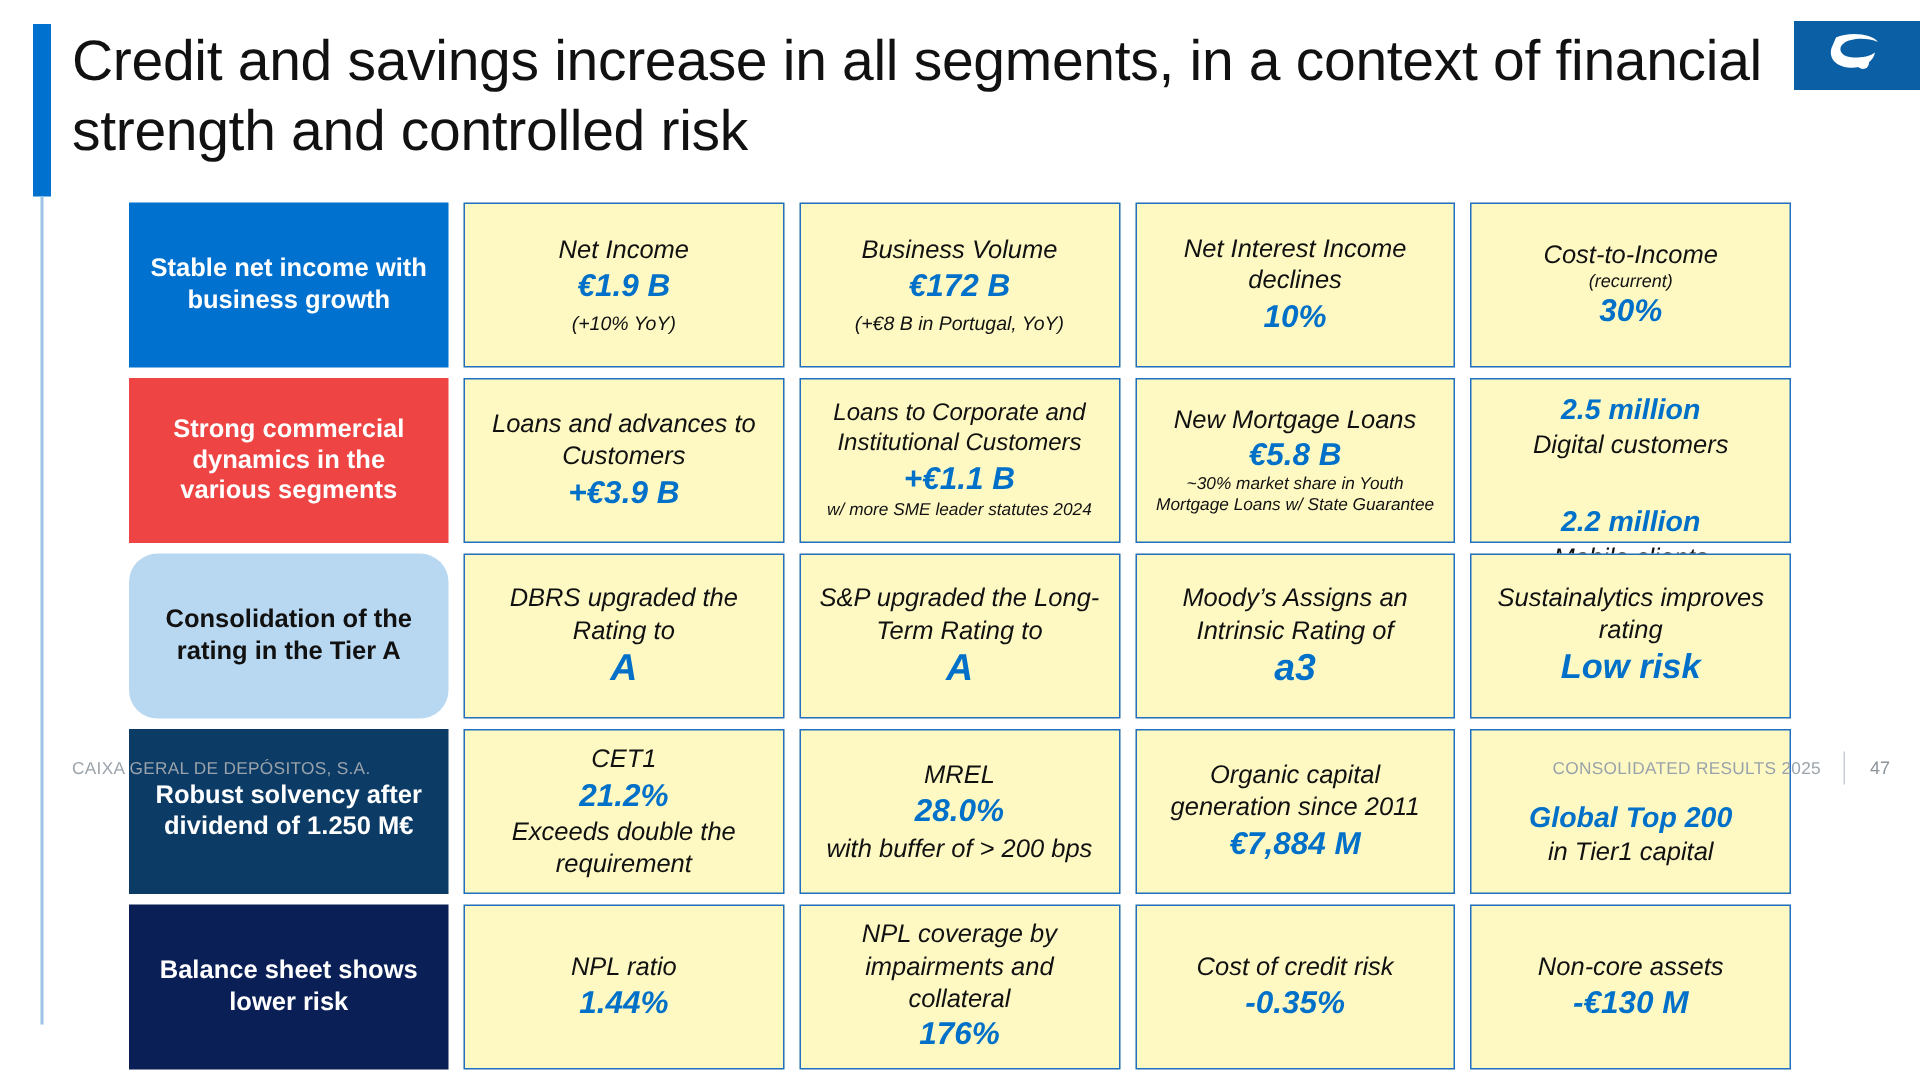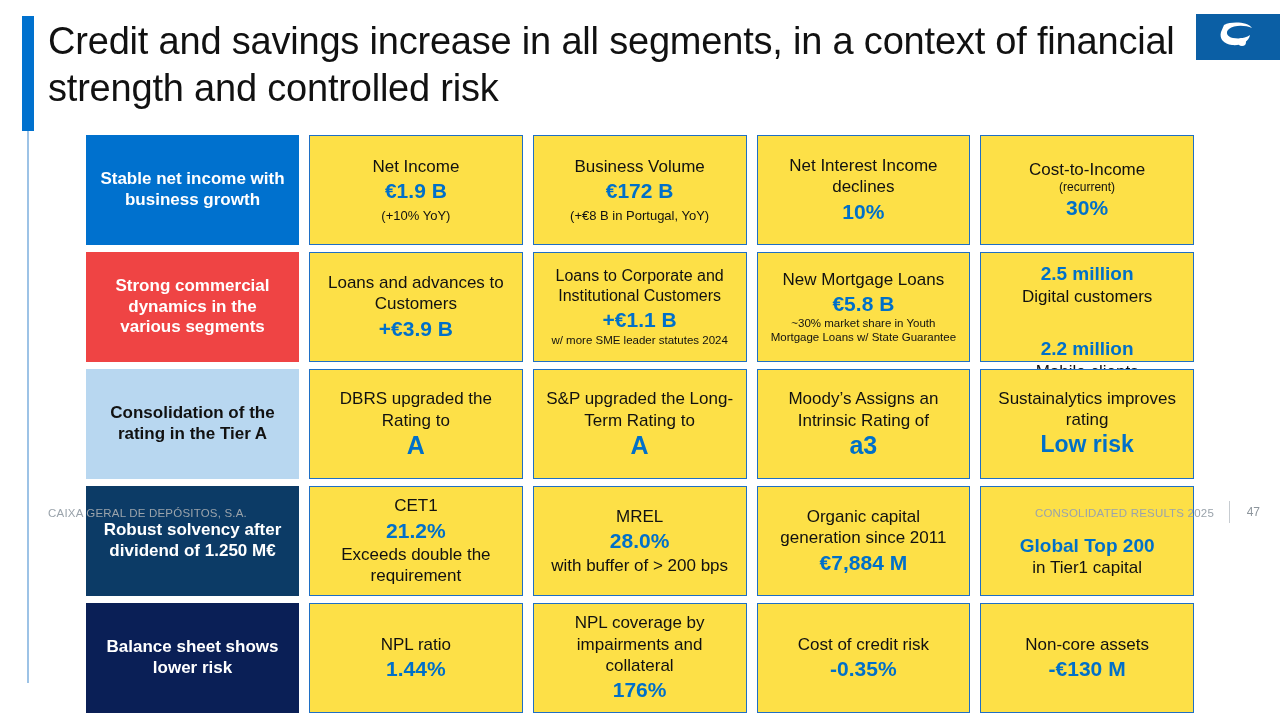--- a/index.html
+++ b/index.html
@@ -60,28 +60,29 @@
   .rowlabel {
     display: flex; align-items: center; justify-content: center;
     text-align: center;
     padding: 4px 10px;
     font-weight: bold;
     font-size: 17px;
     line-height: 1.22;
   }
   .card {
     border: 1px solid #1f6fc4;
-    background: #fde047;
+    background: #fef9c3;
     display: flex; flex-direction: column;
     align-items: center; justify-content: center;
     text-align: center;
     padding: 4px 8px;
     color: #111111;
     font-size: 17px;
     line-height: 1.25;
+    font-style: italic;
   }
   .card .lbl { color: #111111; }
   .card .val { color: #0070c9; font-weight: bold; font-size: 21px; line-height: 1.3; }
   .card .val-lg { color: #0070c9; font-weight: bold; font-size: 23px; line-height: 1.3; }
   .card .sub { color: #111111; font-size: 13px; margin-top: 4px; }
   .card .sub-sm { color: #111111; font-size: 12px; line-height: 1.2; }
   .card .tiny { color: #111111; font-size: 11.5px; line-height: 1.2; }
   .card .lbl-sm { font-size: 16px; }
   .card .rating { color: #0070c9; font-weight: bold; font-size: 25px; line-height: 1.15; }
   .card .blue-line { color: #0070c9; font-weight: bold; font-size: 19px; margin-top: 30px; }
@@ -163,21 +164,21 @@
       <span class="val">€5.8 B</span>
       <span class="tiny">~30% market share in Youth Mortgage Loans w/ State Guarantee</span>
     </div>
     <div class="card">
       <span class="blue-line">2.5 million</span>
       <span class="blk-line">Digital customers</span>
       <span class="blue-line">2.2 million</span>
       <span class="blk-line">Mobile clients</span>
     </div>
 
-    <div class="rowlabel" style="background:#b8d7f0;color:#111111;">
+    <div class="rowlabel" style="background:#b8d7f0;color:#111111;border-radius:19px;">
       <span>Consolidation of the rating in the Tier A</span>
     </div>
     <div class="card">
       <span class="lbl">DBRS upgraded the Rating to</span>
       <span class="rating">A</span>
     </div>
     <div class="card">
       <span class="lbl">S&amp;P upgraded the Long-Term Rating to</span>
       <span class="rating">A</span>
     </div>

